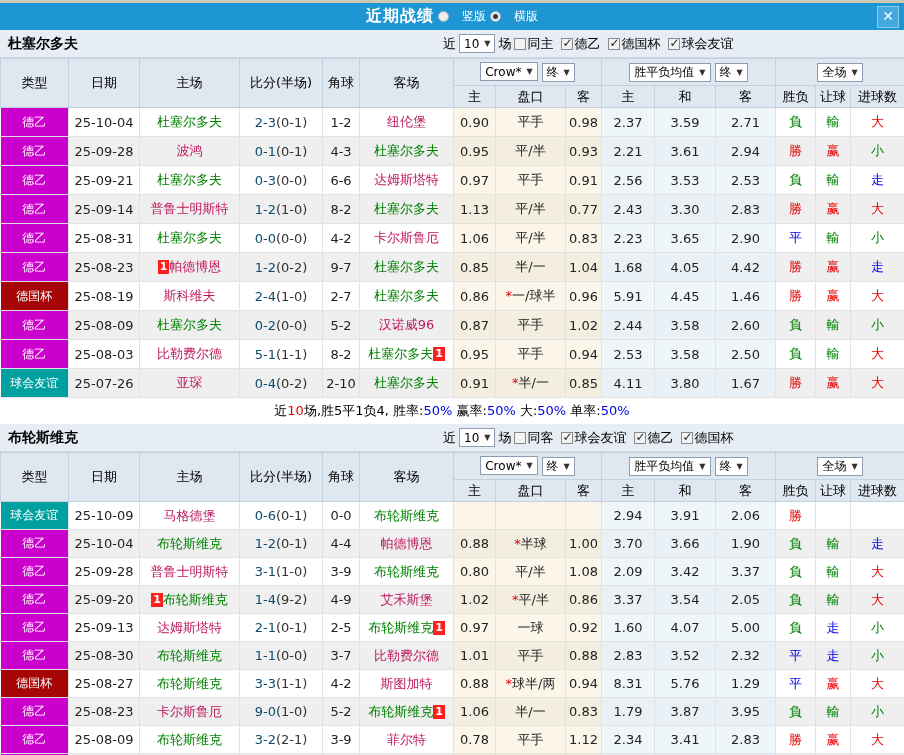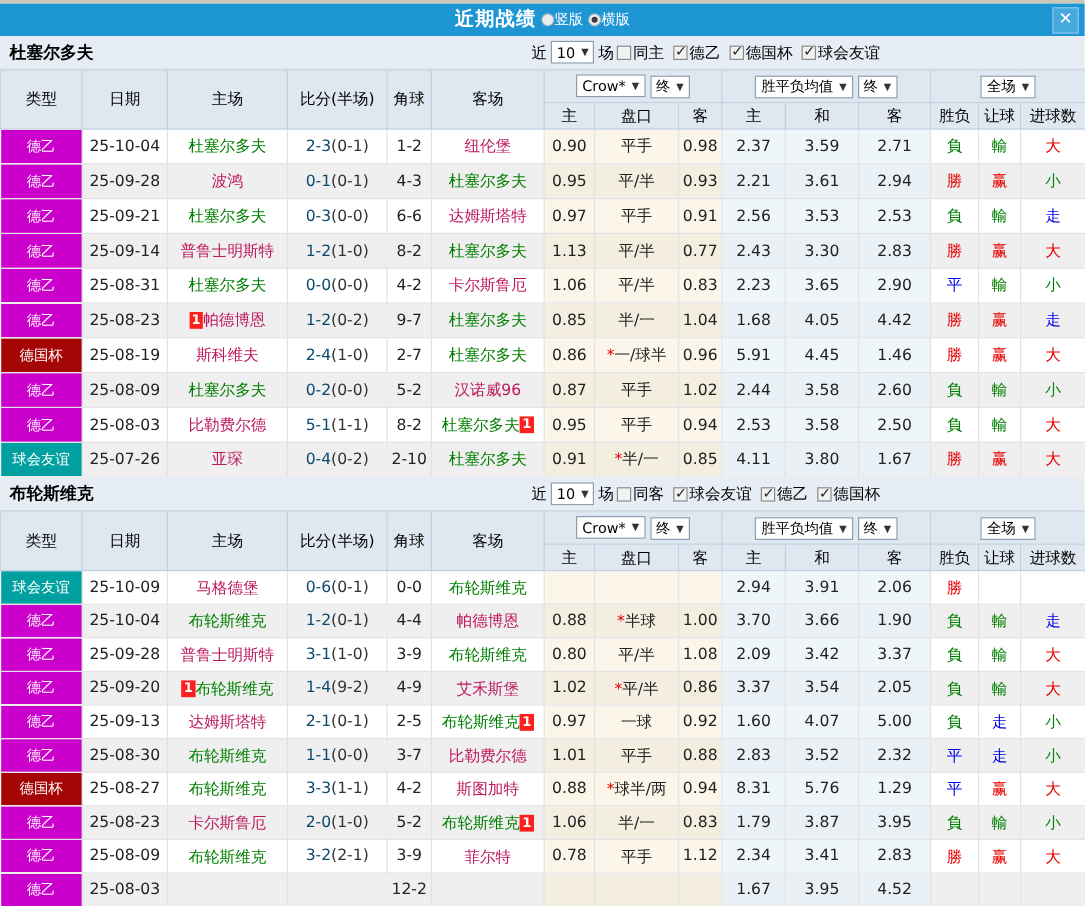--- a/index.html
+++ b/index.html
@@ -7,21 +7,21 @@
     width:904px; height:755px; overflow:hidden; background:#fff;
     font-family:"DejaVu Sans","Liberation Sans",sans-serif;
     -webkit-font-smoothing:antialiased;
   }
   .top-strip { height:3px; background:#cfc8b4; }
   .title-bar {
     height:27px; background:#1d96d3; position:relative;
     display:flex; align-items:center; justify-content:center; color:#fff;
   }
   .title-text { font-weight:bold; font-size:16px; letter-spacing:1px; }
-  .radio-label { display:inline-flex; align-items:center; gap:0; font-size:12px; margin-left:4px; cursor:pointer; }
+  .radio-label { display:inline-flex; align-items:center; gap:13px; font-size:12px; margin-left:4px; cursor:pointer; }
   .radio-circle {
     width:11px; height:11px; border-radius:50%; background:#ededed;
     border:1px solid #9fb6c4; display:inline-block; position:relative; box-sizing:border-box;
   }
   .radio-circle.checked::after { content:""; position:absolute; left:2px; top:2px; right:2px; bottom:2px; border-radius:50%; background:#3a3a3a; }
   .close-btn {
     position:absolute; right:5px; top:3px; width:20px; height:20px;
     background:#45a9de; border:1px solid #8cc9ee; color:#fff; font-weight:bold;
     text-align:center; line-height:19px; font-size:14px; cursor:pointer;
   }
@@ -344,20 +344,21 @@
           <td class="ah-cell"><span>0.85</span></td>
           <td class="eu-cell">4.11</td>
           <td class="eu-cell">3.80</td>
           <td class="eu-cell">1.67</td>
           <td class="plain"><span class="res-r">勝</span></td>
           <td class="plain"><span class="res-r">赢</span></td>
           <td class="plain"><span class="res-r">大</span></td>
         </tr>
       </tbody>
     </table>
+    <div class="summary-row"><span>近</span><span class="sum-red">10</span><span>场,胜5平1负4, 胜率:</span><span class="sum-blue">50%</span><span> 赢率:</span><span class="sum-blue">50%</span><span> 大:</span><span class="sum-blue">50%</span><span> 单率:</span><span class="sum-blue">50%</span></div>
     <div class="filter-row">
       <span class="team-name">布轮斯维克</span>
       <div class="filter-controls">
         <span>近</span>
         <span class="ddl">
           <span>10</span>
           <span class="arrow">▼</span>
         </span>
         <span>场</span>
         <label class="cb-label">
@@ -552,21 +553,21 @@
           <td class="eu-cell">5.76</td>
           <td class="eu-cell">1.29</td>
           <td class="plain"><span class="res-b">平</span></td>
           <td class="plain"><span class="res-r">赢</span></td>
           <td class="plain"><span class="res-r">大</span></td>
         </tr>
         <tr class="even">
           <td class="type-cell" style="background: rgb(204, 0, 204);">德乙</td>
           <td class="plain">25-08-23</td>
           <td class="plain"><span class="plain-team">卡尔斯鲁厄</span></td>
-          <td class="plain"><span class="score-full">2-0</span><span class="score-half">(1-0)</span></td>
+          <td class="plain"><span class="score-full">9-0</span><span class="score-half">(1-0)</span></td>
           <td class="plain">5-2</td>
           <td class="plain"><span class="focus-team">布轮斯维克</span><span class="b1">1</span></td>
           <td class="ah-cell"><span>1.06</span></td>
           <td class="ah-cell"><span>半/一</span></td>
           <td class="ah-cell"><span>0.83</span></td>
           <td class="eu-cell">1.79</td>
           <td class="eu-cell">3.87</td>
           <td class="eu-cell">3.95</td>
           <td class="plain"><span class="res-g">負</span></td>
           <td class="plain"><span class="res-g">輸</span></td>

